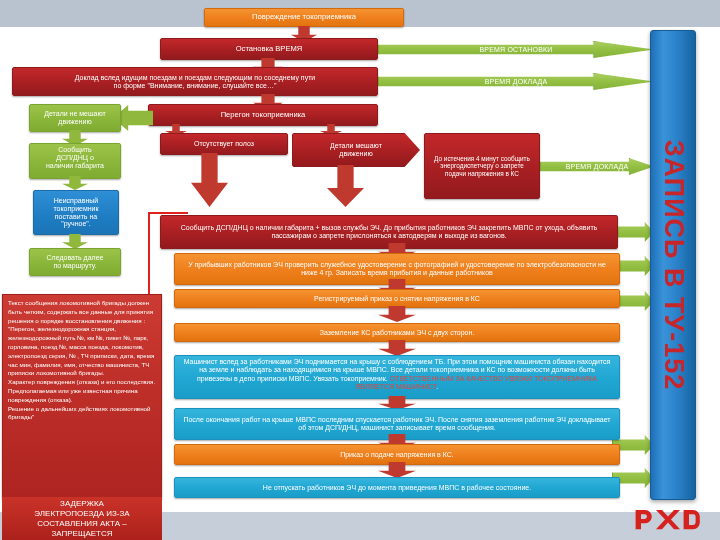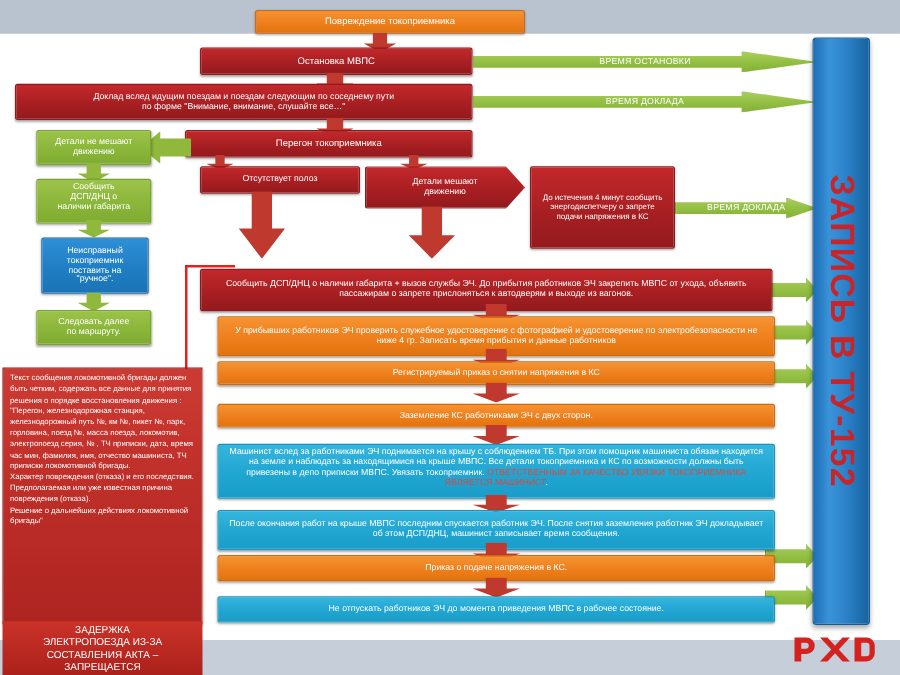--- a/index.html
+++ b/index.html
@@ -115,25 +115,25 @@
   } .f10{font-size:7.6px;} .f9{font-size:7px;} .f8{font-size:6.4px;}
   .hl{ color:#e2463d; }
 </style>
 </head>
 <body>
 
 <div id="stage">
 
   <div class="panel"></div>
 
-  <div class="node orange f10" style="left:204px; top:8px; width:216px; height:19px;">Повреждение токоприемника</div>
+  <div class="node orange f10" style="left:204px; top:8px; width:200px; height:19px;">Повреждение токоприемника</div>
 
   <div class="arrow-down" style="left:291px; top:26px; width:26px; height:16px;"></div>
 
-  <div class="node red f10" style="left:160px; top:38px; width:218px; height:22px;">Остановка МВПС</div>
+  <div class="node red f10" style="left:160px; top:38px; width:218px; height:22px;">Остановка ВРЕМЯ</div>
 
   <div class="arrow-down" style="left:253px; top:58px; width:30px; height:16px;"></div>
 
   <div class="node red f9" style="left:12px; top:67px; width:366px; height:29px;">Доклад вслед идущим поездам и поездам следующим по соседнему пути
 по форме "Внимание, внимание, слушайте все…"</div>
 
   <div class="arrow-down" style="left:253px; top:94px; width:30px; height:16px;"></div>
 
   <div class="node red f10" style="left:148px; top:104px; width:230px; height:22px;">Перегон токоприемника</div>
 

